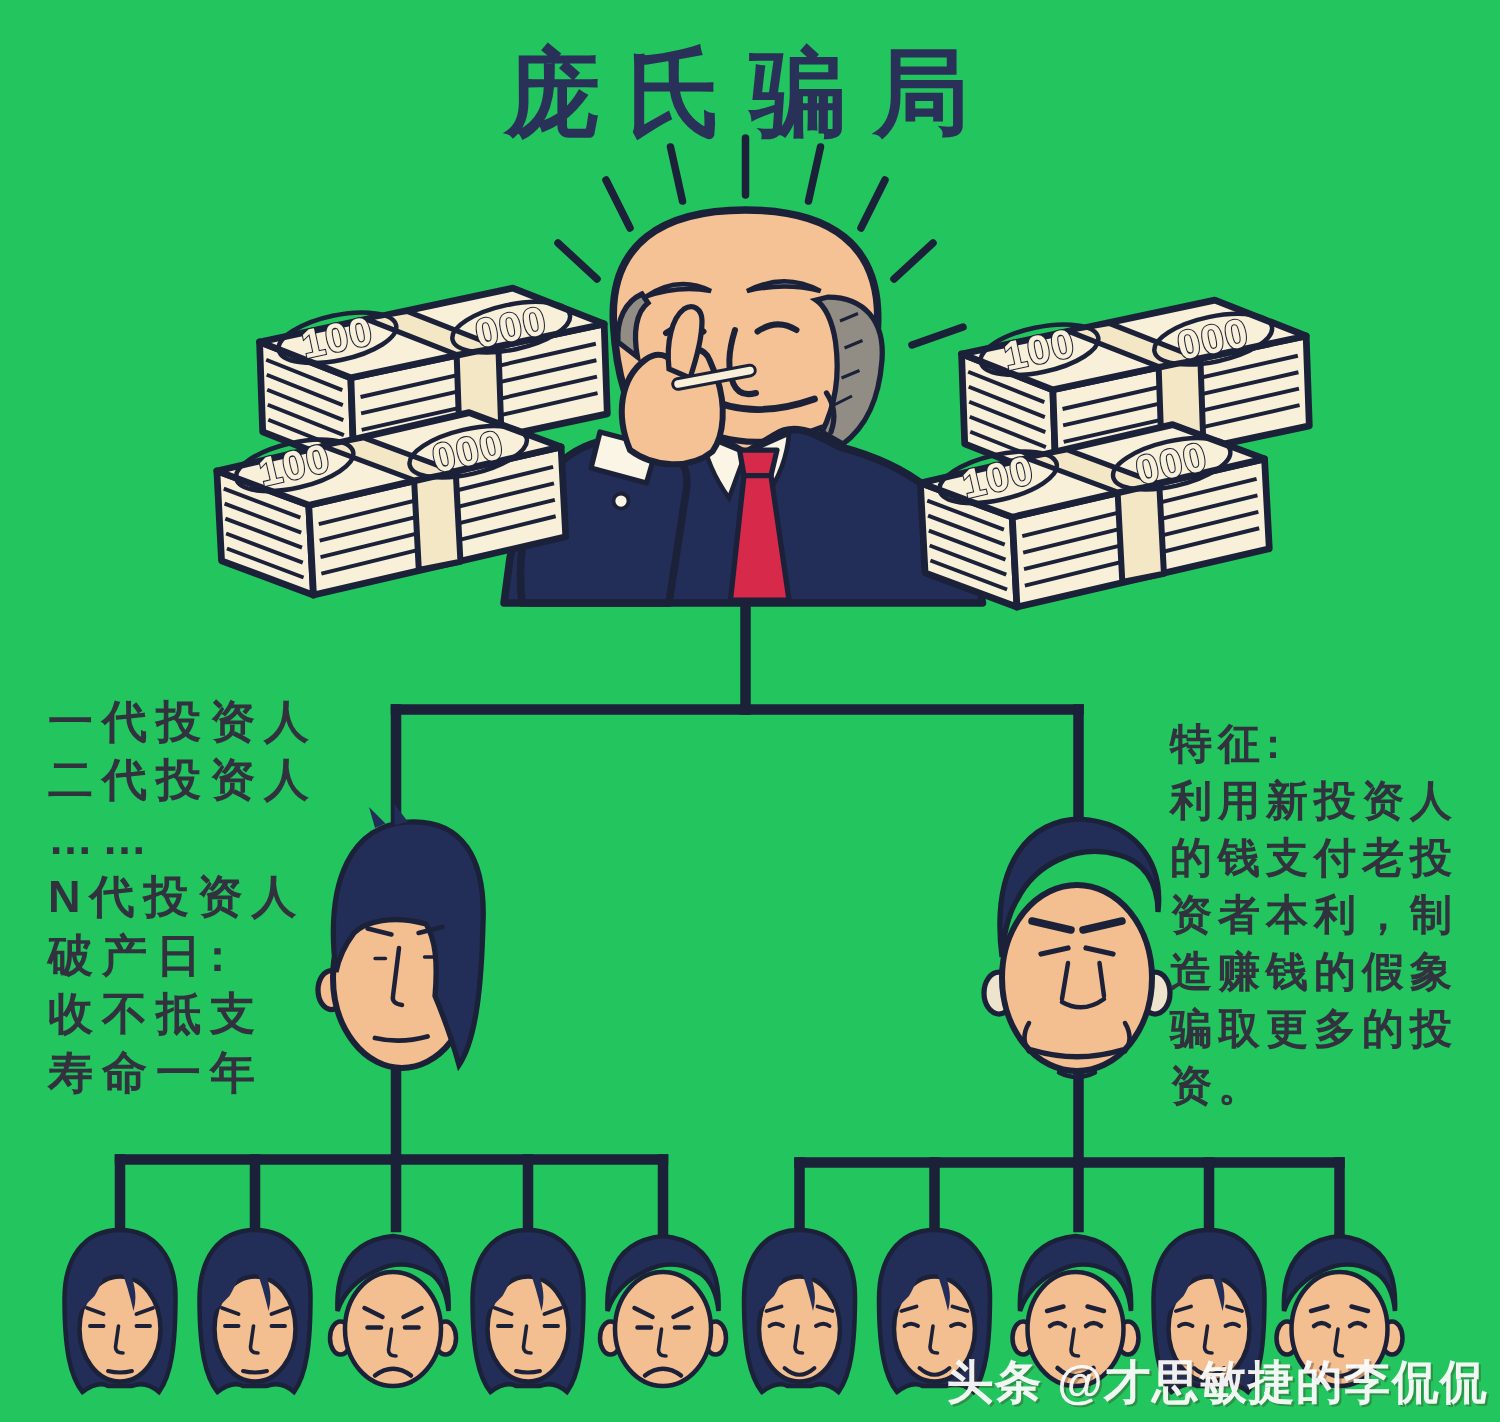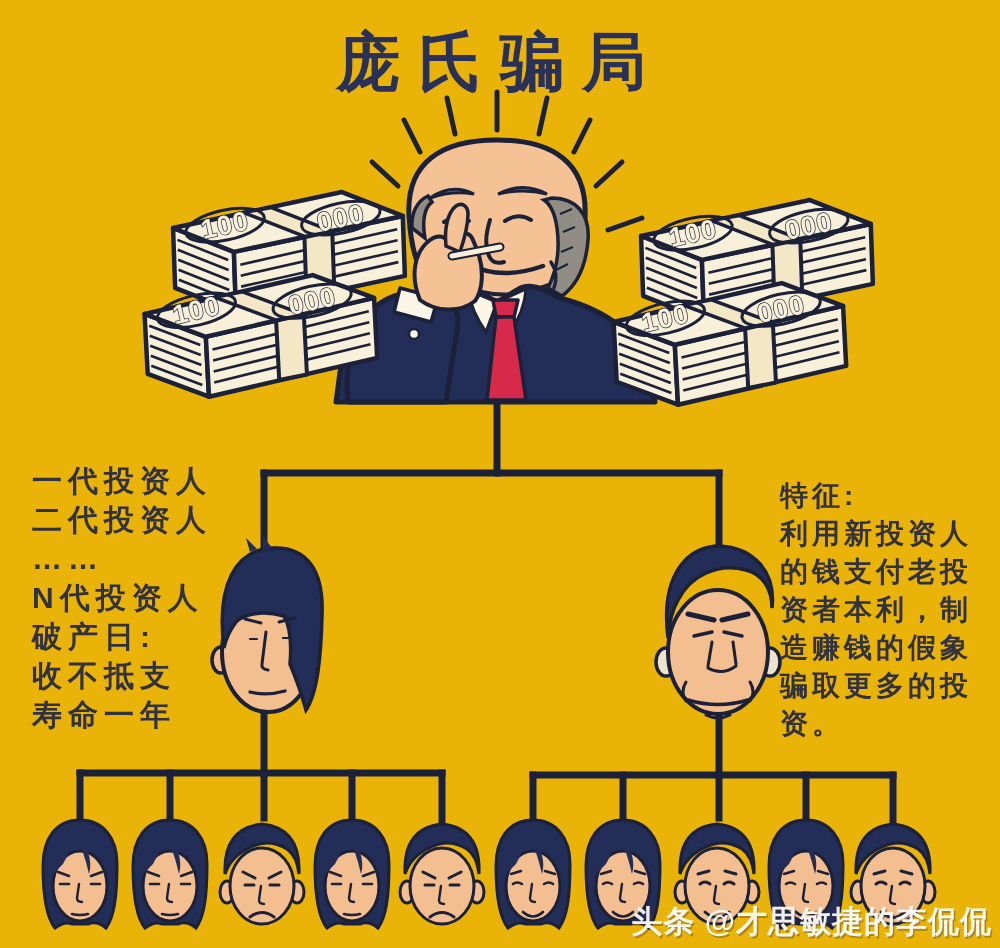--- a/index.html
+++ b/index.html
@@ -1,17 +1,17 @@
 <!DOCTYPE html>
 <html><head>
 <meta charset="utf-8">
 <style>
   html,body{margin:0;padding:0;}
   body{width:1000px;height:948px;overflow:hidden;font-family:"Liberation Sans",sans-serif;}
-  .canvas{position:relative;width:1000px;height:948px;background:#eab308;}
+  .canvas{position:relative;width:1000px;height:948px;background:#22c55e;}
   svg{position:absolute;left:0;top:0;}
   svg text{font-family:"Liberation Sans","DejaVu Sans",sans-serif;}
   .ink{stroke:#1B2138;}
   .note{font-size:30px;font-weight:bold;fill:#31323E;letter-spacing:6px;}
   .note2{font-size:28px;font-weight:bold;fill:#31323E;letter-spacing:4px;}
   .billnum{font-size:27px;font-weight:bold;fill:#F8F0D9;stroke:#1B2138;stroke-width:1.4px;paint-order:stroke;letter-spacing:1px;}
   .wm{font-size:31px;font-weight:bold;letter-spacing:1px;}
 </style>
 </head>
 <body>

